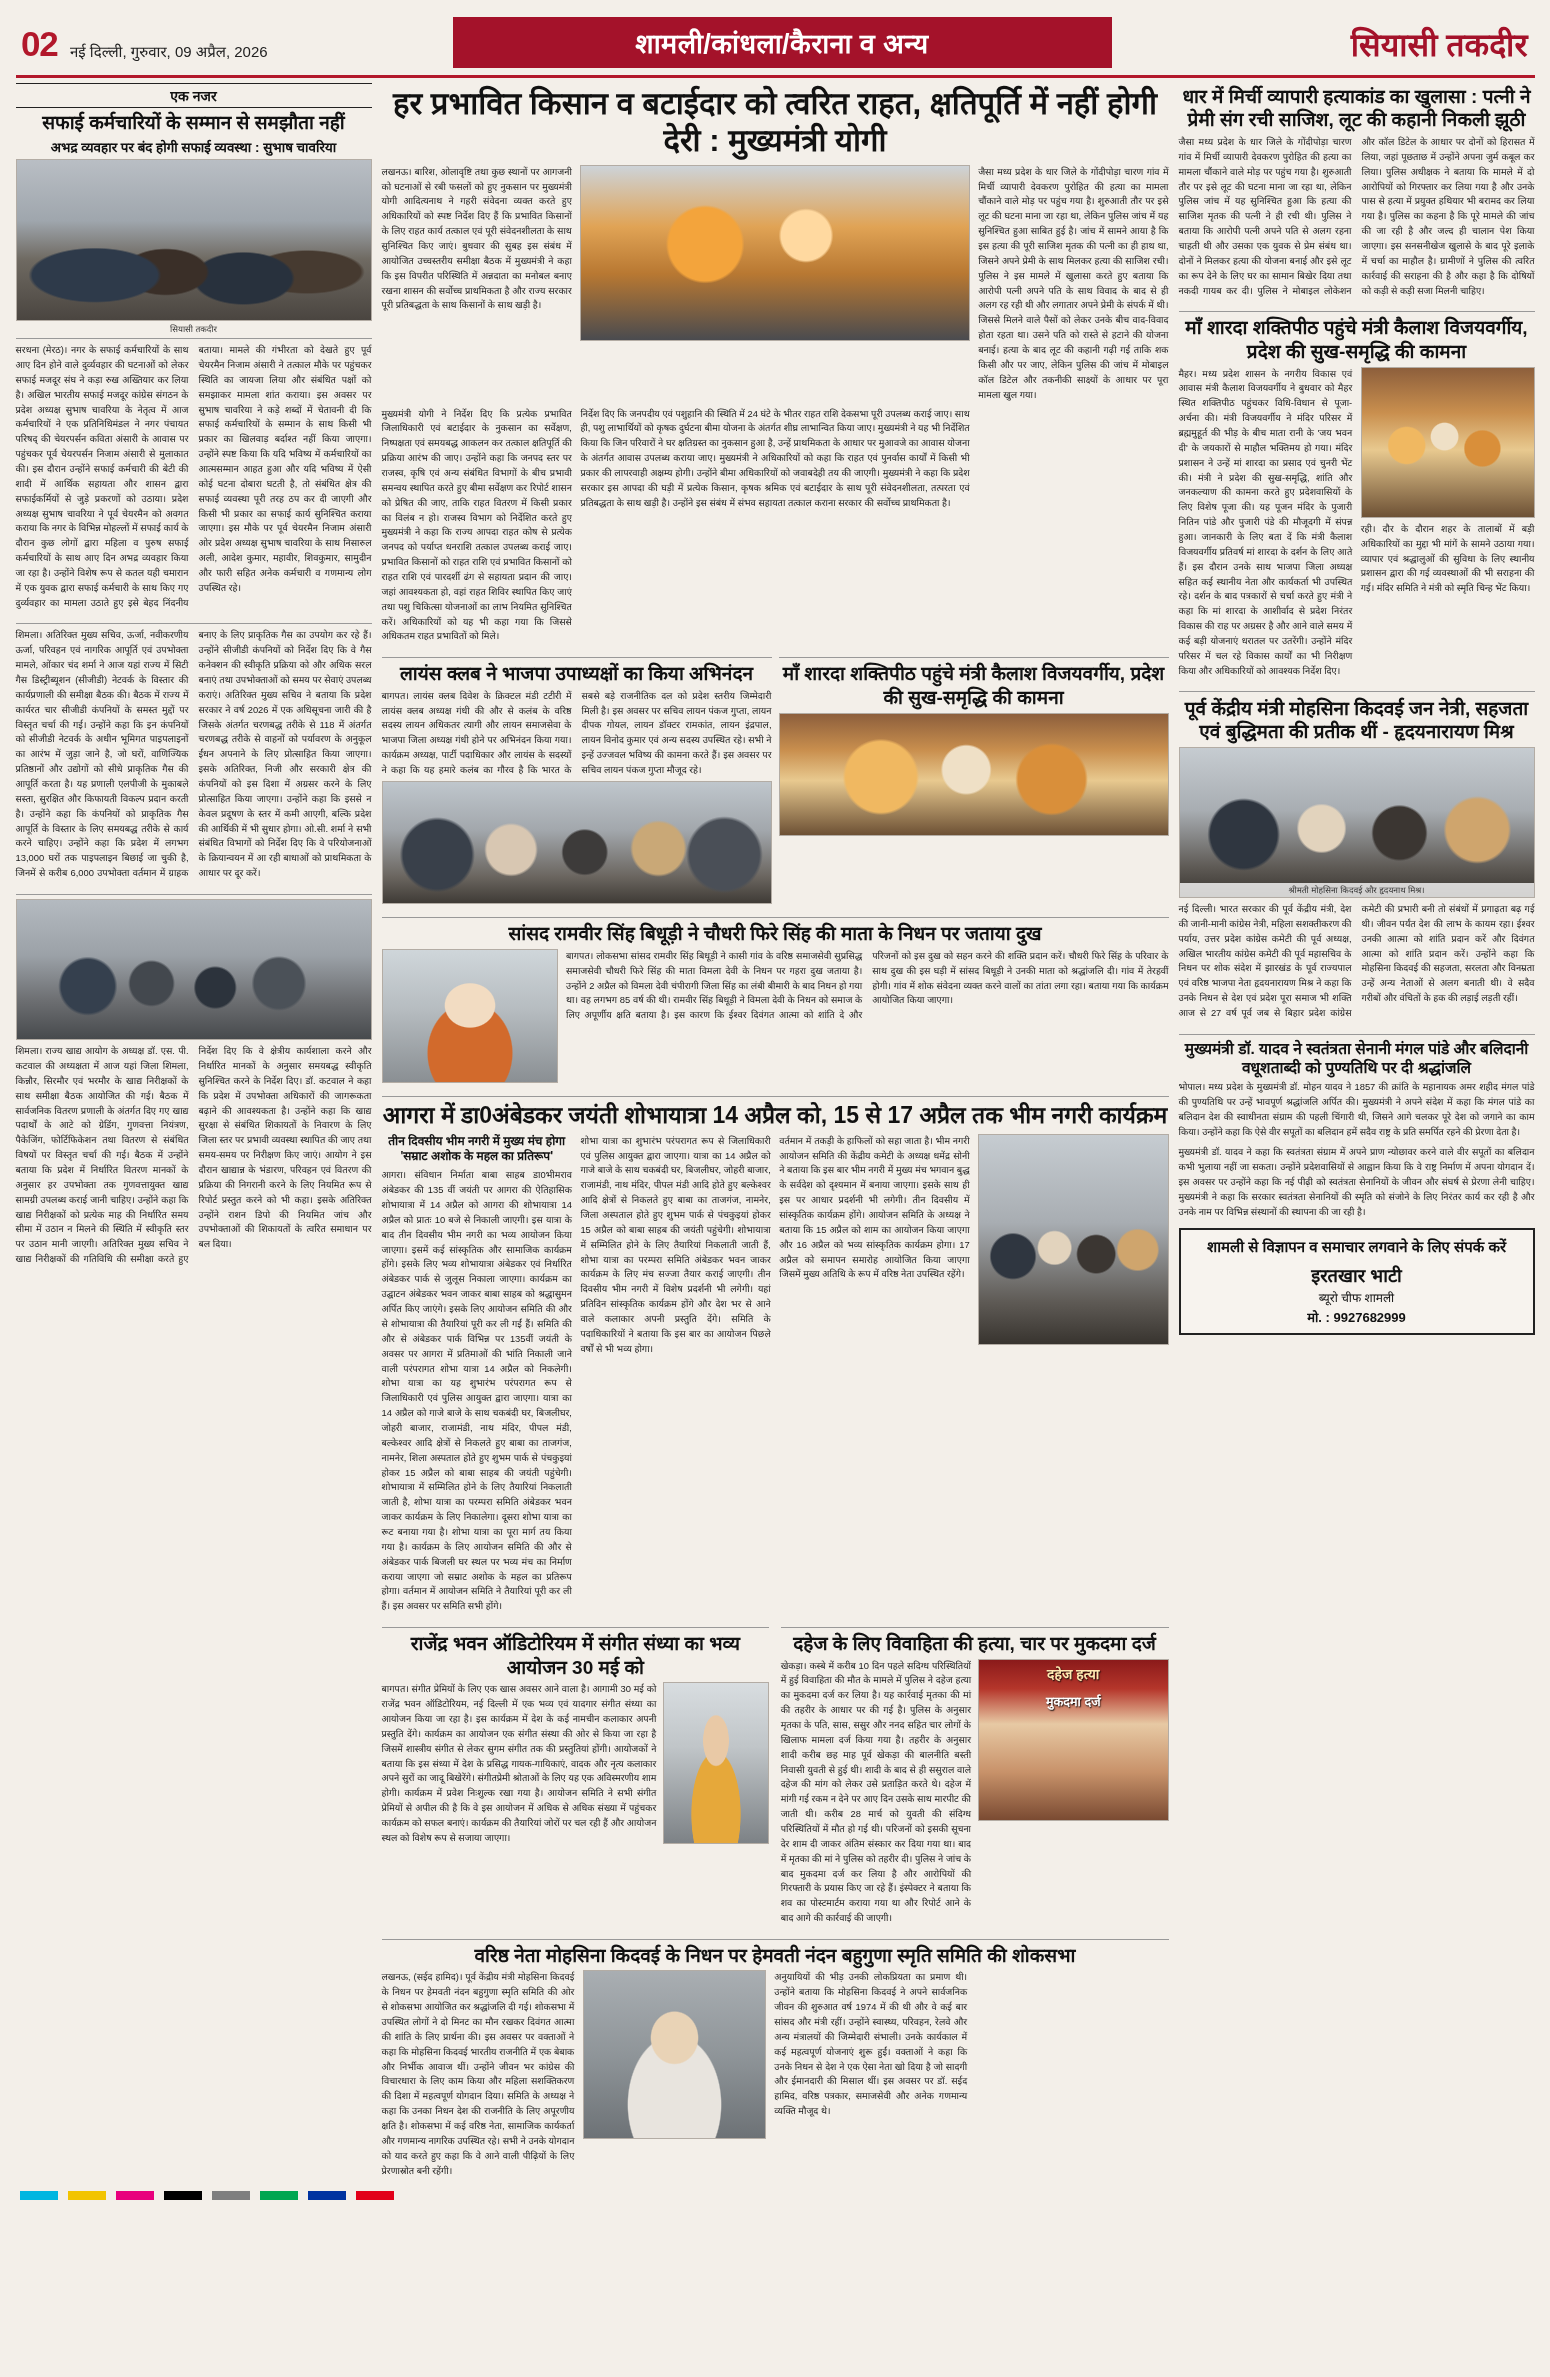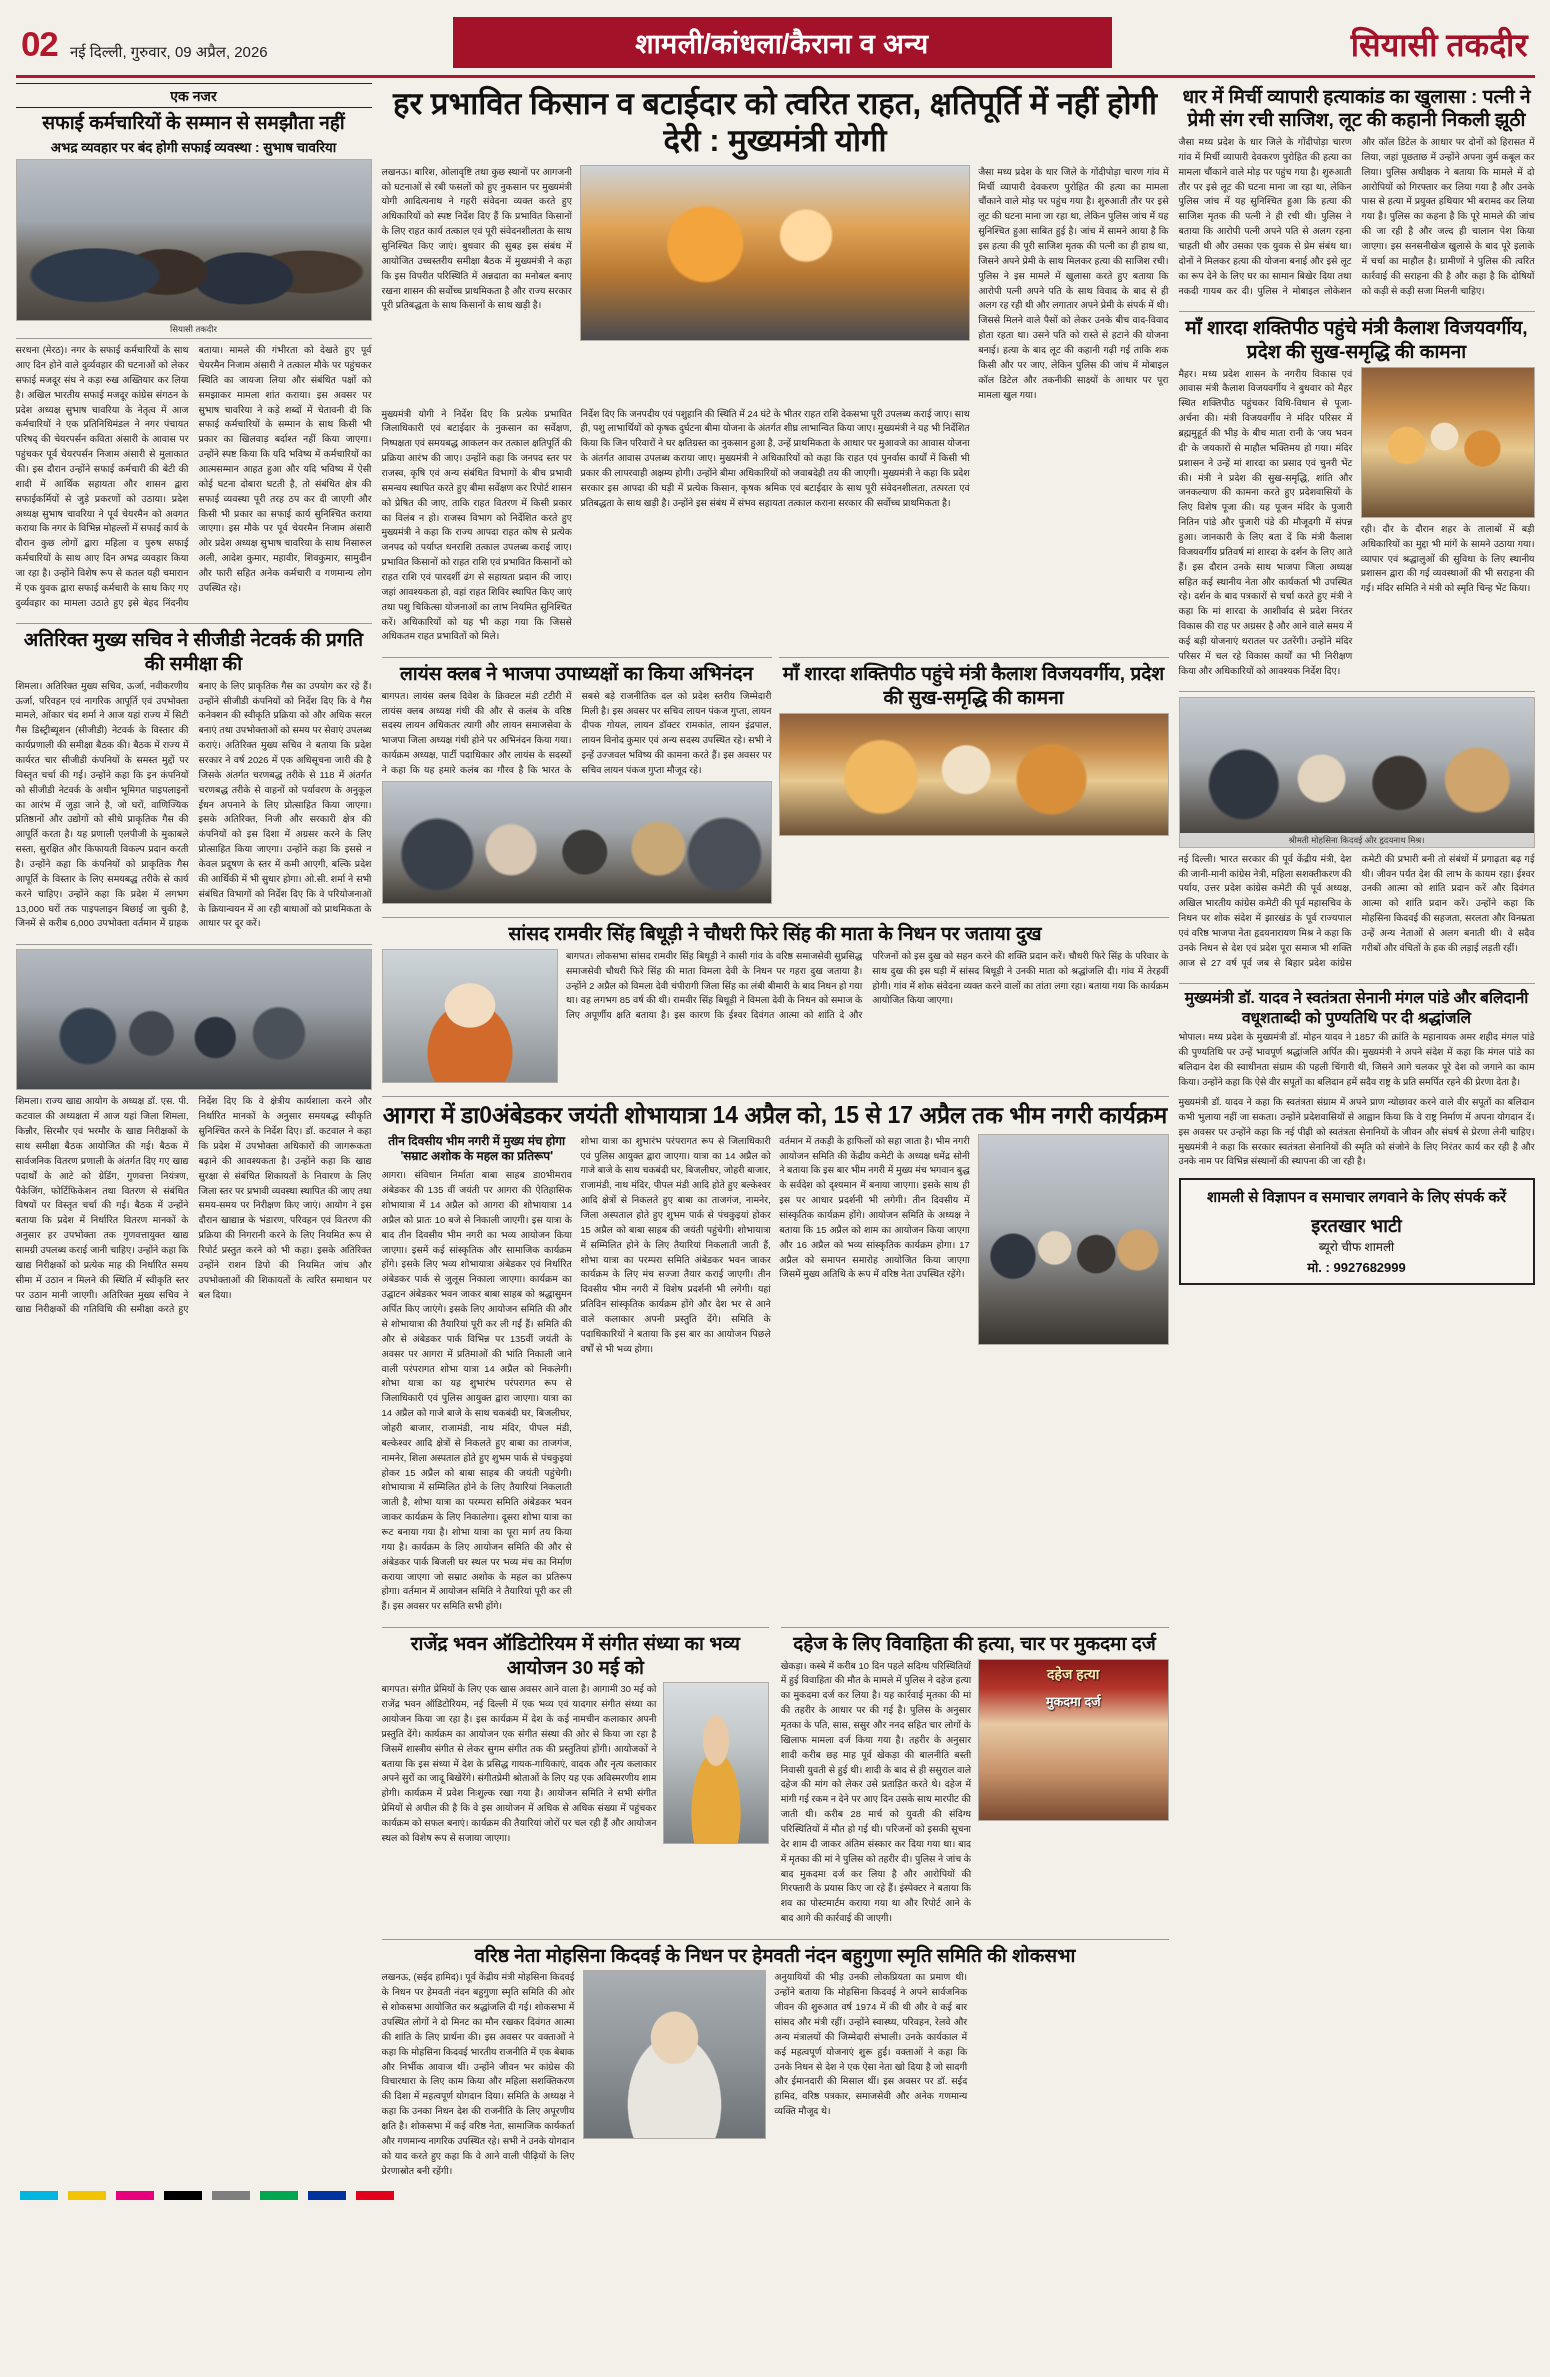--- a/index.html
+++ b/index.html
@@ -268,21 +268,20 @@
         <h2 class="hl">सफाई कर्मचारियों के सम्मान से समझौता नहीं</h2>
         <div class="subhl">अभद्र व्यवहार पर बंद होगी सफाई व्यवस्था : सुभाष चावरिया</div>
         <div class="photo ph1" style="height:162px"></div>
         <div class="cap">सियासी तकदीर</div>
         <div class="hr-thin"></div>
         <div class="body cols2">सरधना (मेरठ)। नगर के सफाई कर्मचारियों के साथ आए दिन होने वाले दुर्व्यवहार की घटनाओं को लेकर सफाई मजदूर संघ ने कड़ा रुख अख्तियार कर लिया है। अखिल भारतीय सफाई मजदूर कांग्रेस संगठन के प्रदेश अध्यक्ष सुभाष चावरिया के नेतृत्व में आज कर्मचारियों ने एक प्रतिनिधिमंडल ने नगर पंचायत परिषद् की चेयरपर्सन कविता अंसारी के आवास पर पहुंचकर पूर्व चेयरपर्सन निजाम अंसारी से मुलाकात की। इस दौरान उन्होंने सफाई कर्मचारी की बेटी की शादी में आर्थिक सहायता और शासन द्वारा सफाईकर्मियों से जुड़े प्रकरणों को उठाया। प्रदेश अध्यक्ष सुभाष चावरिया ने पूर्व चेयरमैन को अवगत कराया कि नगर के विभिन्न मोहल्लों में सफाई कार्य के दौरान कुछ लोगों द्वारा महिला व पुरुष सफाई कर्मचारियों के साथ आए दिन अभद्र व्यवहार किया जा रहा है। उन्होंने विशेष रूप से कतल यही चमारान में एक युवक द्वारा सफाई कर्मचारी के साथ किए गए दुर्व्यवहार का मामला उठाते हुए इसे बेहद निंदनीय बताया। मामले की गंभीरता को देखते हुए पूर्व चेयरमैन निजाम अंसारी ने तत्काल मौके पर पहुंचकर स्थिति का जायजा लिया और संबंधित पक्षों को समझाकर मामला शांत कराया। इस अवसर पर सुभाष चावरिया ने कड़े शब्दों में चेतावनी दी कि सफाई कर्मचारियों के सम्मान के साथ किसी भी प्रकार का खिलवाड़ बर्दाश्त नहीं किया जाएगा। उन्होंने स्पष्ट किया कि यदि भविष्य में कर्मचारियों का आत्मसम्मान आहत हुआ और यदि भविष्य में ऐसी कोई घटना दोबारा घटती है, तो संबंधित क्षेत्र की सफाई व्यवस्था पूरी तरह ठप कर दी जाएगी और किसी भी प्रकार का सफाई कार्य सुनिश्चित कराया जाएगा। इस मौके पर पूर्व चेयरमैन निजाम अंसारी ओर प्रदेश अध्यक्ष सुभाष चावरिया के साथ निसारुल अली, आदेश कुमार, महावीर, शिवकुमार, सामुदीन और फारी सहित अनेक कर्मचारी व गणमान्य लोग उपस्थित रहे।</div>
       </div>
 
       <div>
         <div class="hr-thin"></div>
-        <h2 class="hl">अतिरिक्त मुख्य सचिव ने सीजीडी नेटवर्क की प्रगति की समीक्षा की</h2>
         <div class="body cols2">शिमला। अतिरिक्त मुख्य सचिव, ऊर्जा, नवीकरणीय ऊर्जा, परिवहन एवं नागरिक आपूर्ति एवं उपभोक्ता मामले, ओंकार चंद शर्मा ने आज यहां राज्य में सिटी गैस डिस्ट्रीब्यूशन (सीजीडी) नेटवर्क के विस्तार की कार्यप्रणाली की समीक्षा बैठक की। बैठक में राज्य में कार्यरत चार सीजीडी कंपनियों के समस्त मुद्दों पर विस्तृत चर्चा की गई। उन्होंने कहा कि इन कंपनियों को सीजीडी नेटवर्क के अधीन भूमिगत पाइपलाइनों का आरंभ में जुड़ा जाने है, जो घरों, वाणिज्यिक प्रतिष्ठानों और उद्योगों को सीधे प्राकृतिक गैस की आपूर्ति करता है। यह प्रणाली एलपीजी के मुकाबले सस्ता, सुरक्षित और किफायती विकल्प प्रदान करती है। उन्होंने कहा कि कंपनियों को प्राकृतिक गैस आपूर्ति के विस्तार के लिए समयबद्ध तरीके से कार्य करने चाहिए। उन्होंने कहा कि प्रदेश में लगभग 13,000 घरों तक पाइपलाइन बिछाई जा चुकी है, जिनमें से करीब 6,000 उपभोक्ता वर्तमान में ग्राहक बनाए के लिए प्राकृतिक गैस का उपयोग कर रहे हैं। उन्होंने सीजीडी कंपनियों को निर्देश दिए कि वे गैस कनेक्शन की स्वीकृति प्रक्रिया को और अधिक सरल बनाएं तथा उपभोक्ताओं को समय पर सेवाएं उपलब्ध कराएं। अतिरिक्त मुख्य सचिव ने बताया कि प्रदेश सरकार ने वर्ष 2026 में एक अधिसूचना जारी की है जिसके अंतर्गत चरणबद्ध तरीके से 118 में अंतर्गत चरणबद्ध तरीके से वाहनों को पर्यावरण के अनुकूल ईंधन अपनाने के लिए प्रोत्साहित किया जाएगा। इसके अतिरिक्त, निजी और सरकारी क्षेत्र की कंपनियों को इस दिशा में अग्रसर करने के लिए प्रोत्साहित किया जाएगा। उन्होंने कहा कि इससे न केवल प्रदूषण के स्तर में कमी आएगी, बल्कि प्रदेश की आर्थिकी में भी सुधार होगा। ओ.सी. शर्मा ने सभी संबंधित विभागों को निर्देश दिए कि वे परियोजनाओं के क्रियान्वयन में आ रही बाधाओं को प्राथमिकता के आधार पर दूर करें।</div>
       </div>
 
       <div>
         <div class="hr-thin"></div>
         <div class="photo ph-hall" style="height:141px"></div>
         <div class="body cols2" style="margin-top:4.2px">शिमला। राज्य खाद्य आयोग के अध्यक्ष डॉ. एस. पी. कटवाल की अध्यक्षता में आज यहां जिला शिमला, किन्नौर, सिरमौर एवं भरमौर के खाद्य निरीक्षकों के साथ समीक्षा बैठक आयोजित की गई। बैठक में सार्वजनिक वितरण प्रणाली के अंतर्गत दिए गए खाद्य पदार्थों के आटे को ग्रेडिंग, गुणवत्ता नियंत्रण, पैकेजिंग, फोर्टिफिकेशन तथा वितरण से संबंधित विषयों पर विस्तृत चर्चा की गई। बैठक में उन्होंने बताया कि प्रदेश में निर्धारित वितरण मानकों के अनुसार हर उपभोक्ता तक गुणवत्तायुक्त खाद्य सामग्री उपलब्ध कराई जानी चाहिए। उन्होंने कहा कि खाद्य निरीक्षकों को प्रत्येक माह की निर्धारित समय सीमा में उठान न मिलने की स्थिति में स्वीकृति स्तर पर उठान मानी जाएगी। अतिरिक्त मुख्य सचिव ने खाद्य निरीक्षकों की गतिविधि की समीक्षा करते हुए निर्देश दिए कि वे क्षेत्रीय कार्यशाला करने और निर्धारित मानकों के अनुसार समयबद्ध स्वीकृति सुनिश्चित करने के निर्देश दिए। डॉ. कटवाल ने कहा कि प्रदेश में उपभोक्ता अधिकारों की जागरूकता बढ़ाने की आवश्यकता है। उन्होंने कहा कि खाद्य सुरक्षा से संबंधित शिकायतों के निवारण के लिए जिला स्तर पर प्रभावी व्यवस्था स्थापित की जाए तथा समय-समय पर निरीक्षण किए जाएं। आयोग ने इस दौरान खाद्यान्न के भंडारण, परिवहन एवं वितरण की प्रक्रिया की निगरानी करने के लिए नियमित रूप से रिपोर्ट प्रस्तुत करने को भी कहा। इसके अतिरिक्त उन्होंने राशन डिपो की नियमित जांच और उपभोक्ताओं की शिकायतों के त्वरित समाधान पर बल दिया।</div>
       </div>
 
     </div>
@@ -397,20 +396,21 @@
           <div class="body">मैहर। मध्य प्रदेश शासन के नगरीय विकास एवं आवास मंत्री कैलाश विजयवर्गीय ने बुधवार को मैहर स्थित शक्तिपीठ पहुंचकर विधि-विधान से पूजा-अर्चना की। मंत्री विजयवर्गीय ने मंदिर परिसर में ब्रह्ममुहूर्त की भीड़ के बीच माता रानी के 'जय भवन दी' के जयकारों से माहौल भक्तिमय हो गया। मंदिर प्रशासन ने उन्हें मां शारदा का प्रसाद एवं चुनरी भेंट की। मंत्री ने प्रदेश की सुख-समृद्धि, शांति और जनकल्याण की कामना करते हुए प्रदेशवासियों के लिए विशेष पूजा की। यह पूजन मंदिर के पुजारी नितिन पांडे और पुजारी पंडे की मौजूदगी में संपन्न हुआ। जानकारी के लिए बता दें कि मंत्री कैलाश विजयवर्गीय प्रतिवर्ष मां शारदा के दर्शन के लिए आते हैं। इस दौरान उनके साथ भाजपा जिला अध्यक्ष सहित कई स्थानीय नेता और कार्यकर्ता भी उपस्थित रहे। दर्शन के बाद पत्रकारों से चर्चा करते हुए मंत्री ने कहा कि मां शारदा के आशीर्वाद से प्रदेश निरंतर विकास की राह पर अग्रसर है और आने वाले समय में कई बड़ी योजनाएं धरातल पर उतरेंगी। उन्होंने मंदिर परिसर में चल रहे विकास कार्यों का भी निरीक्षण किया और अधिकारियों को आवश्यक निर्देश दिए।</div>
           <div>
             <div class="photo ph-temple" style="height:151px"></div>
             <div class="body" style="margin-top:4.2px">रही। दौर के दौरान शहर के तालाबों में बड़ी अधिकारियों का मुद्दा भी मांगें के सामने उठाया गया। व्यापार एवं श्रद्धालुओं की सुविधा के लिए स्थानीय प्रशासन द्वारा की गई व्यवस्थाओं की भी सराहना की गई। मंदिर समिति ने मंत्री को स्मृति चिन्ह भेंट किया।</div>
           </div>
         </div>
       </div>
 
       <div>
         <div class="hr-thin"></div>
+        <h2 class="hl">पूर्व केंद्रीय मंत्री मोहसिना किदवई जन नेत्री, सहजता एवं बुद्धिमता की प्रतीक थीं - हृदयनारायण मिश्र</h2>
         <div class="photo ph-crowd" style="height:151px">
           <div class="cap inset">श्रीमती मोहसिना किदवई और हृदयनाथ मिश्र।</div>
         </div>
         <div class="body cols2" style="margin-top:4.2px">नई दिल्ली। भारत सरकार की पूर्व केंद्रीय मंत्री, देश की जानी-मानी कांग्रेस नेत्री, महिला सशक्तीकरण की पर्याय, उत्तर प्रदेश कांग्रेस कमेटी की पूर्व अध्यक्ष, अखिल भारतीय कांग्रेस कमेटी की पूर्व महासचिव के निधन पर शोक संदेश में झारखंड के पूर्व राज्यपाल एवं वरिष्ठ भाजपा नेता हृदयनारायण मिश्र ने कहा कि उनके निधन से देश एवं प्रदेश पूरा समाज भी शक्ति आज से 27 वर्ष पूर्व जब से बिहार प्रदेश कांग्रेस कमेटी की प्रभारी बनी तो संबंधों में प्रगाढ़ता बढ़ गई थी। जीवन पर्यंत देश की लाभ के कायम रहा। ईश्वर उनकी आत्मा को शांति प्रदान करें और दिवंगत आत्मा को शांति प्रदान करें। उन्होंने कहा कि मोहसिना किदवई की सहजता, सरलता और विनम्रता उन्हें अन्य नेताओं से अलग बनाती थी। वे सदैव गरीबों और वंचितों के हक की लड़ाई लड़ती रहीं।</div>
       </div>
 
       <div>
         <div class="hr-thin"></div>
         <h2 class="hl" style="font-size:15.5px">मुख्यमंत्री डॉ. यादव ने स्वतंत्रता सेनानी मंगल पांडे और बलिदानी वधूशताब्दी को पुण्यतिथि पर दी श्रद्धांजलि</h2>
         <div class="body">भोपाल। मध्य प्रदेश के मुख्यमंत्री डॉ. मोहन यादव ने 1857 की क्रांति के महानायक अमर शहीद मंगल पांडे की पुण्यतिथि पर उन्हें भावपूर्ण श्रद्धांजलि अर्पित की। मुख्यमंत्री ने अपने संदेश में कहा कि मंगल पांडे का बलिदान देश की स्वाधीनता संग्राम की पहली चिंगारी थी, जिसने आगे चलकर पूरे देश को जगाने का काम किया। उन्होंने कहा कि ऐसे वीर सपूतों का बलिदान हमें सदैव राष्ट्र के प्रति समर्पित रहने की प्रेरणा देता है।</div>

